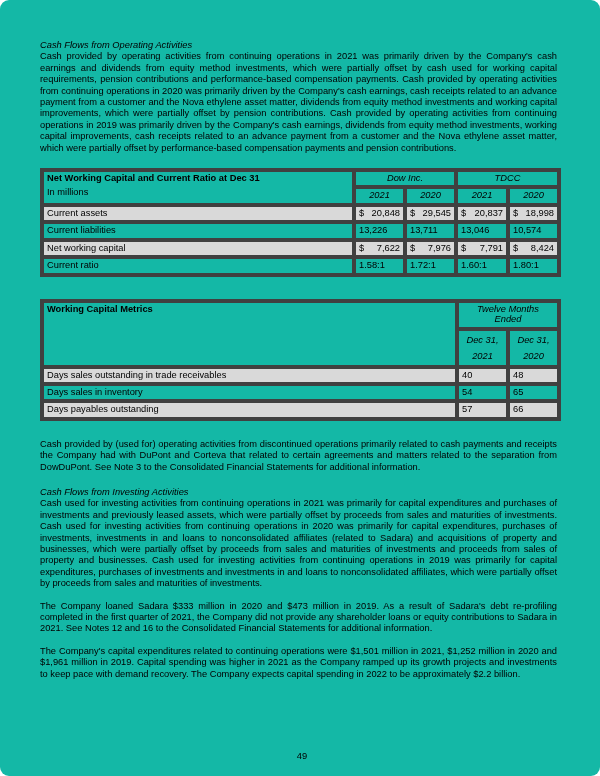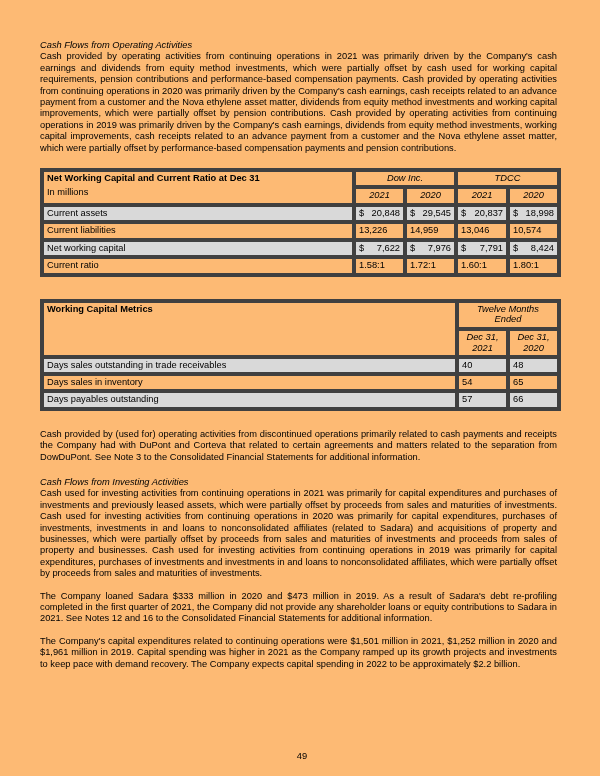--- a/index.html
+++ b/index.html
@@ -1,27 +1,28 @@
 <!DOCTYPE html>
 <html><head>
 <meta charset="utf-8">
 <style>
   * { margin:0; padding:0; box-sizing:border-box; }
   html, body { background:#ffffff; }
   .page {
     position:relative;
     width:600px; height:776px;
     margin:0 auto;
-    background:#fdba74;
+    background:#14b8a6;
     color:#000;
     font-family:"Liberation Sans", sans-serif;
     font-size:9.3px;
     line-height:11.4px;
     padding:40px 43px 0 40px;
     overflow:hidden;
+    border-radius:9px;
   }
   .sec-heading { font-style:italic; }
   p.body { text-align:justify; }
   .mt-blank { margin-top:11px; }
 
   table { border-collapse:collapse; width:517px; table-layout:fixed; }
   table.fintable { border:2px solid #000; }
   .fintable td { border:4px solid #404040; padding:1px 3px; vertical-align:bottom; overflow:hidden; }
   tr.shaded td { background:#d9d9d9; }
   tr.bt2 td { border-top-width:2px; }
@@ -38,21 +39,21 @@
   .t1 .lblhd .units { margin-top:3px; font-weight:normal; }
   .cf { display:flex; justify-content:space-between; align-items:flex-end; }
 
   
   .t2 { margin-top:22px; }
   .t2 .hdrow1 { height:22px; }
   .t2 .hdrow2 { height:23px; }
   .t2 .datarow { height:15px; }
   .t2 .lblhd { vertical-align:top; }
   .period-span { display:inline-block; max-width:72px; line-height:10.6px; }
-  .datecell { line-height:11px; vertical-align:middle; }
+  .datecell { line-height:16px; vertical-align:middle; }
 
   .after-tables { margin-top:18px; }
   .investing-heading { margin-top:14px; }
 
   .page-number {
     position:absolute; left:4px; right:0; bottom:14px;
     text-align:center;
   }
 </style>
 </head>
@@ -109,21 +110,21 @@
       <td>
             <div class="cf">
               <span>$</span>
               <span>18,998</span>
             </div>
           </td>
     </tr>
     <tr>
       <td>Current liabilities</td>
       <td class="rt bl2">13,226</td>
-      <td class="rt">14,959</td>
+      <td class="rt">13,711</td>
       <td class="rt bl2">13,046</td>
       <td class="rt">10,574</td>
     </tr>
     <tr class="shaded bt2">
       <td>Net working capital</td>
       <td class="bl2">
             <div class="cf">
               <span>$</span>
               <span>7,622</span>
             </div>

